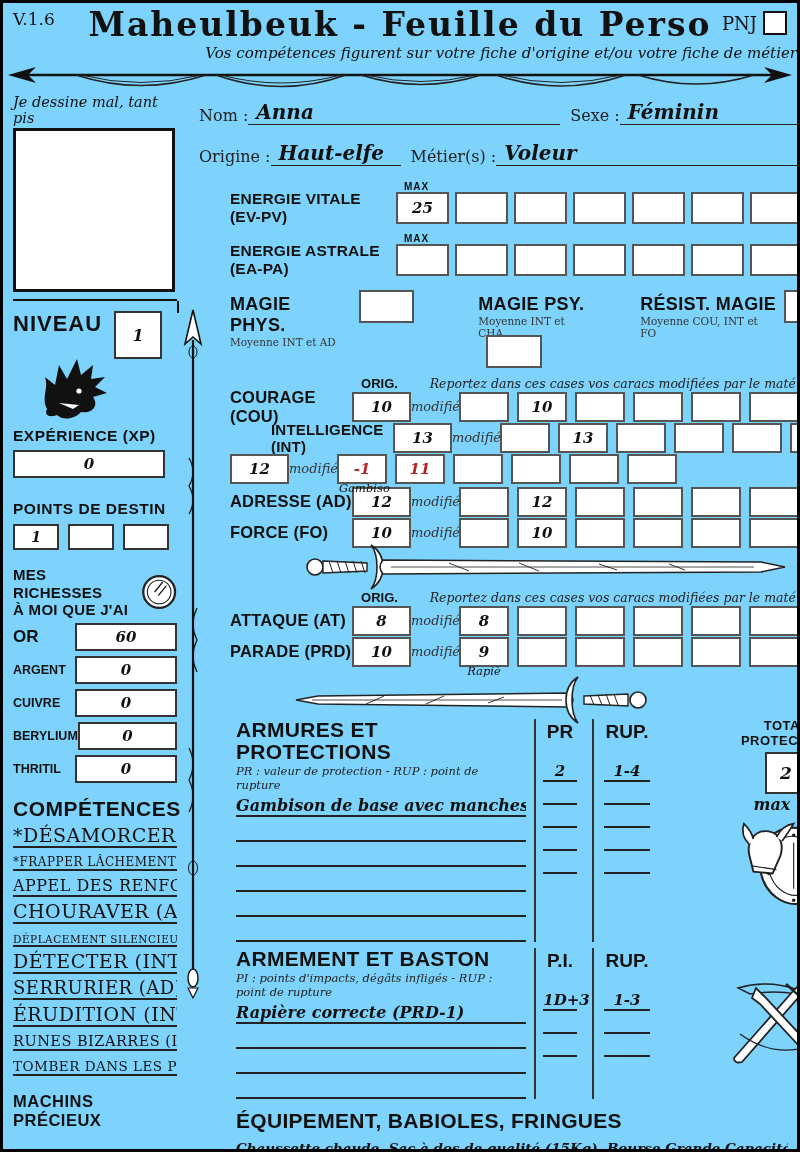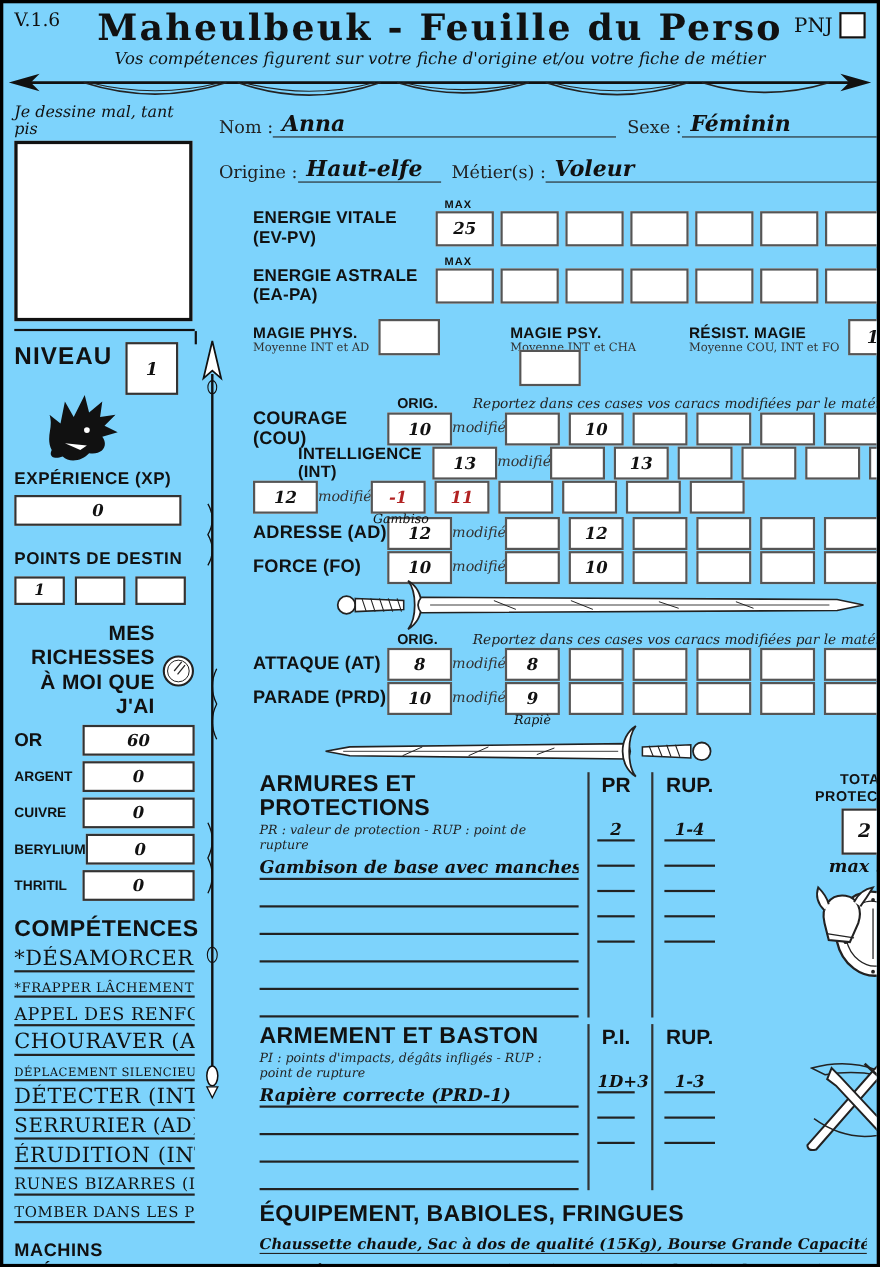--- a/index.html
+++ b/index.html
@@ -5,21 +5,21 @@
   html,body{margin:0;padding:0;background:#9a9a9a;}
   .page{position:relative;width:800px;height:1152px;margin:0 auto;background:#7dd3fc;
         border:3px solid #000;box-sizing:border-box;color:#111;overflow:hidden;
         font-family:"DejaVu Serif", serif;}
   
   .hdr{position:relative;padding-top:4px;}
   .version{position:absolute;left:10px;top:6px;font-size:17px;}
   .pnj{position:absolute;right:10px;top:8px;display:flex;align-items:center;gap:6px;font-size:18px;margin-left:40px;}
   .pnj-box{width:20px;height:20px;border:2px solid #111;background:#fff;}
   .title{text-align:center;font-size:33px;font-weight:bold;letter-spacing:2px;line-height:1.1;}
-  .subtitle{text-align:center;font-style:italic;font-size:15px;margin-top:1px;}
+  .subtitle{text-align:right;font-style:italic;font-size:15px;margin-top:1px;}
   .banner{display:block;margin:2px auto 0;}
   
   .cols{display:flex;align-items:flex-start;}
   .leftcol{width:180px;flex:0 0 180px;padding:0 6px 0 10px;box-sizing:border-box;}
   .rightcol{flex:1;padding:0 10px 0 16px;box-sizing:border-box;position:relative;}
   .spear{position:absolute;left:177px;top:305px;pointer-events:none;}
   
   .draw-caption{font-style:italic;font-size:14.5px;margin-top:0px;}
   .draw-box{width:156px;height:158px;border:3px solid #111;background:#fff;margin-top:2px;}
   .left-div{border-top:2px solid #111;margin-top:7px;position:relative;}
@@ -30,21 +30,21 @@
   .niveau-box{width:44px;height:44px;border:2px solid #333;background:#fff;display:flex;align-items:center;justify-content:center;}
   .hand{font-style:italic;font-weight:600;font-family:"DejaVu Serif", serif;}
   .niveau-box .hand{font-size:16px;}
   .dragon{margin:-8px 0 0 22px;display:block;}
   .sec-lbl{font-size:15.5px;letter-spacing:0.5px;margin-top:6px;}
   .wide-box{width:148px;height:24px;border:2px solid #333;background:#fff;margin-top:5px;
             display:flex;align-items:center;justify-content:center;font-size:15px;}
   .destin-row{display:flex;gap:9px;margin-top:6px;}
   .destin-box{width:42px;height:22px;border:2px solid #333;background:#fff;display:flex;align-items:center;justify-content:center;font-size:14px;}
   .rich-hdr{display:flex;align-items:center;gap:6px;margin-top:16px;}
-  .rich-lbl{font-size:19px;line-height:1.15;letter-spacing:0.3px;text-align:right;}
+  .rich-lbl{font-size:15px;line-height:1.15;letter-spacing:0.3px;}
   .coin-row{display:flex;align-items:center;margin-top:5px;}
   .coin-label{font-family:"Liberation Sans", sans-serif;font-weight:bold;}
   .coin-box{width:98px;height:24px;border:2px solid #333;background:#fff;margin-left:auto;
             display:flex;align-items:center;justify-content:center;font-size:15px;}
   .comp-hdr{font-size:21px;letter-spacing:0.5px;margin-top:14px;}
   .skill{border-bottom:2px solid #222;margin-top:3px;letter-spacing:0.5px;white-space:nowrap;overflow:hidden;}
   .s0{font-size:19px;} .s1{font-size:12px;padding-top:4px;} .s2{font-size:16px;padding-top:2px;}
   .s3{font-size:19px;} .s4{font-size:10.5px;padding-top:6px;} .s5{font-size:19px;}
   .s6{font-size:18px;} .s7{font-size:19px;} .s8{font-size:14.5px;padding-top:3px;} .s9{font-size:13.5px;padding-top:4px;}
   .machins-hdr{font-size:16.5px;letter-spacing:0.5px;margin-top:16px;}
@@ -61,21 +61,21 @@
   .energy-lbl{font-size:15.5px;width:166px;margin-left:31px;letter-spacing:0.2px;}
   .eboxes{display:flex;gap:6px;}
   .ebox{width:49px;height:28px;border:2px solid #555;background:#fff;position:relative;
         display:flex;align-items:center;justify-content:center;font-size:15px;}
   .max-tag{position:absolute;top:-13px;left:6px;font-family:"Liberation Sans", sans-serif;
            font-weight:bold;font-size:10px;letter-spacing:1px;color:#111;}
   
   .magic-row{display:flex;align-items:flex-start;margin:16px 0 0 31px;}
   .mg{display:flex;align-items:flex-start;}
   .mg-lbls{display:flex;flex-direction:column;}
-  .mg-lbl{font-size:14px;letter-spacing:0.3px;}
+  .mg-lbl{font-size:18px;letter-spacing:0.3px;}
   .mg-sub{font-size:10.5px;color:#333;font-family:"DejaVu Serif", serif;font-weight:normal;font-style:normal;}
   .mg-box{width:52px;height:29px;border:2px solid #555;background:#fff;margin:-4px 0 0 8px;
           display:flex;align-items:center;justify-content:center;font-size:16px;}
   
   .hint-row{display:flex;align-items:flex-end;margin:8px 0 2px 31px;}
   .hint-orig{width:55px;margin-left:122px;text-align:center;font-family:"Liberation Sans", sans-serif;
              font-weight:bold;font-size:13px;}
   .hint-txt{flex:1;text-align:center;font-style:italic;font-size:12.5px;color:#222;}
   .stat-row{display:flex;align-items:center;margin:0 0 4px 31px;height:27px;}
   .stat-lbl{width:122px;font-size:16.5px;letter-spacing:0.2px;}

